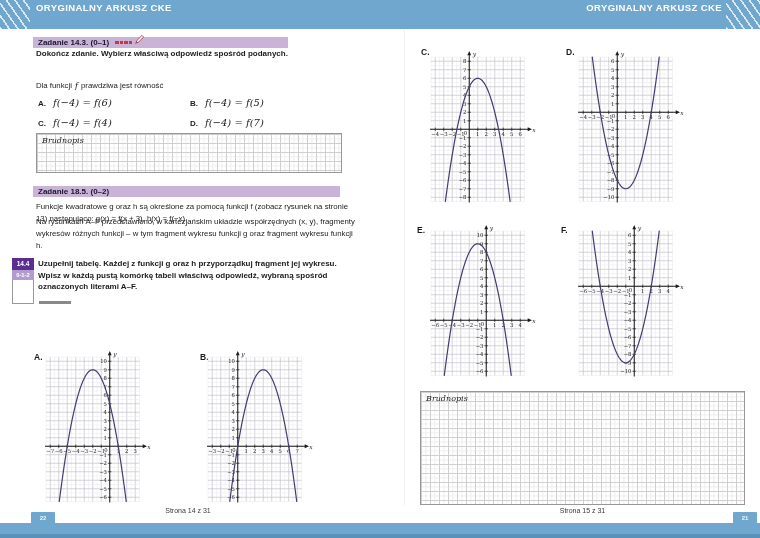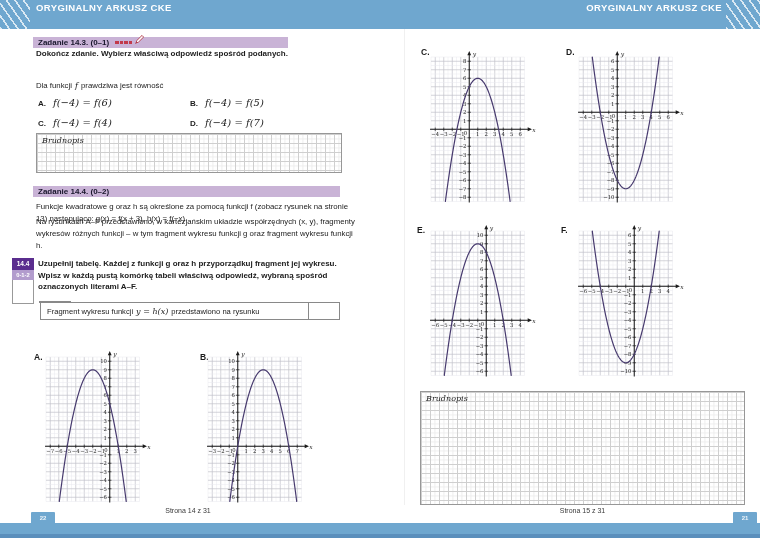--- a/index.html
+++ b/index.html
@@ -98,42 +98,39 @@
     <div class="abs opt" style="left:190px;top:117px">
       <span class="optletter">D.</span>
       <span class="optformula">f(−4) = f(7)</span>
     </div>
 
     <div class="abs brud" style="left:36px;top:133px;width:306px;height:40px">
       <span class="brudlabel">Brudnopis</span>
     </div>
 
     <div class="taskbar abs" style="left:33px;top:186px;width:307px">
-      <span class="tbtitle">Zadanie 14.4. (0–2)</span>
+      <span class="tbtitle">Zadanie 18.5. (0–2)</span>
     </div>
 
     <p class="bodytext abs" style="left:36px;top:201px;width:322px">Funkcje kwadratowe g oraz h są określone za pomocą funkcji f (zobacz rysunek na stronie 13) następująco: g(x) = f(x + 3), h(x) = f(−x).</p>
     <p class="bodytext abs" style="left:36px;top:216px;width:322px">Na rysunkach A–F przedstawiono, w kartezjańskim układzie współrzędnych (x, y), fragmenty wykresów różnych funkcji – w tym fragment wykresu funkcji g oraz fragment wykresu funkcji h.</p>
 
     <div class="abs marker" style="left:12px;top:258px">
       <div class="mcode">14.4</div>
       <div class="mpts">0-1-2</div>
       <div class="mbox"></div>
     </div>
 
     <p class="boldtext abs" style="left:38px;top:258px;width:312px">Uzupełnij tabelę. Każdej z funkcji g oraz h przyporządkuj fragment jej wykresu. Wpisz w każdą pustą komórkę tabeli właściwą odpowiedź, wybraną spośród oznaczonych literami A–F.</p>
 
     <div class="abs" style="left:40px;top:301px;width:300px">
       <div class="trow">
         <div class="tans"></div>
       </div>
       <div class="trow trow2">
-        <div class="tmain">
-          <span>Fragment wykresu funkcji</span><span class="math mathpad">y = h(x)</span><span>przedstawiono na rysunku</span>
-        </div>
         <div class="tans"></div>
       </div>
     </div>
 
     <span class="glabel abs" style="left:34px;top:352px">A.</span>
     <div class="abs" style="left:44px;top:350px"><svg width="107.5" height="156.5" viewBox="0 0 107.5 156.5">
           <line x1="2" y1="7" x2="2" y2="151.5" stroke="#e9e9ee" stroke-width="0.5"></line>
           <line x1="6.25" y1="7" x2="6.25" y2="151.5" stroke="#c2c2ca" stroke-width="0.7"></line>
           <line x1="10.5" y1="7" x2="10.5" y2="151.5" stroke="#e9e9ee" stroke-width="0.5"></line>
           <line x1="14.75" y1="7" x2="14.75" y2="151.5" stroke="#c2c2ca" stroke-width="0.7"></line>

